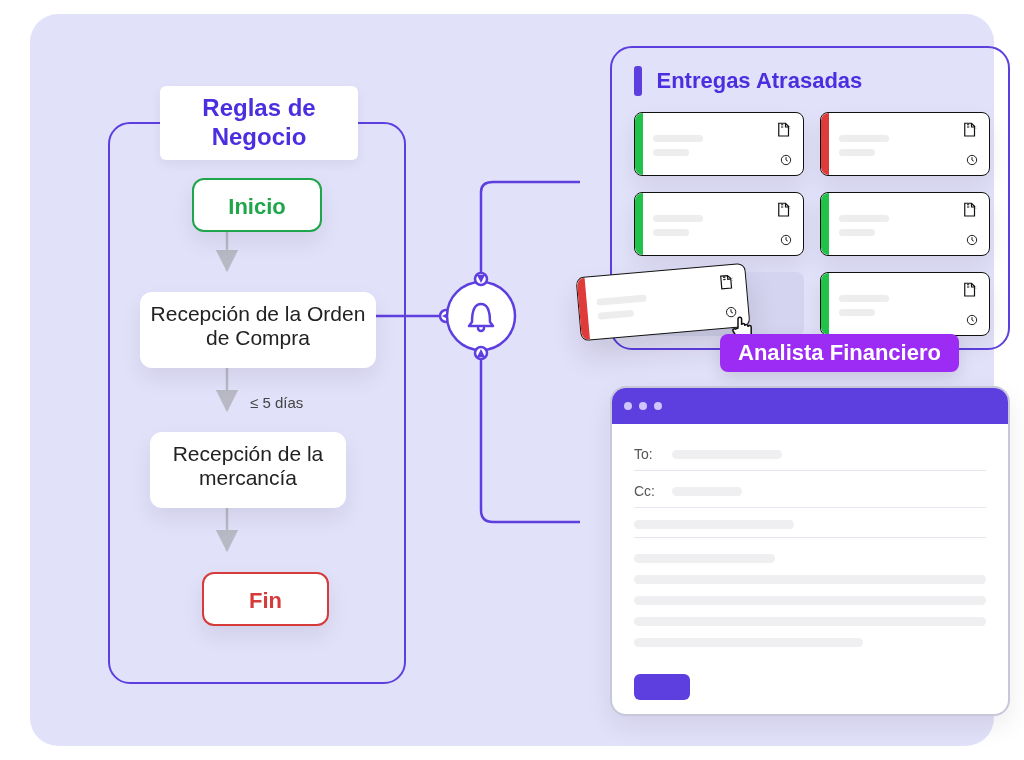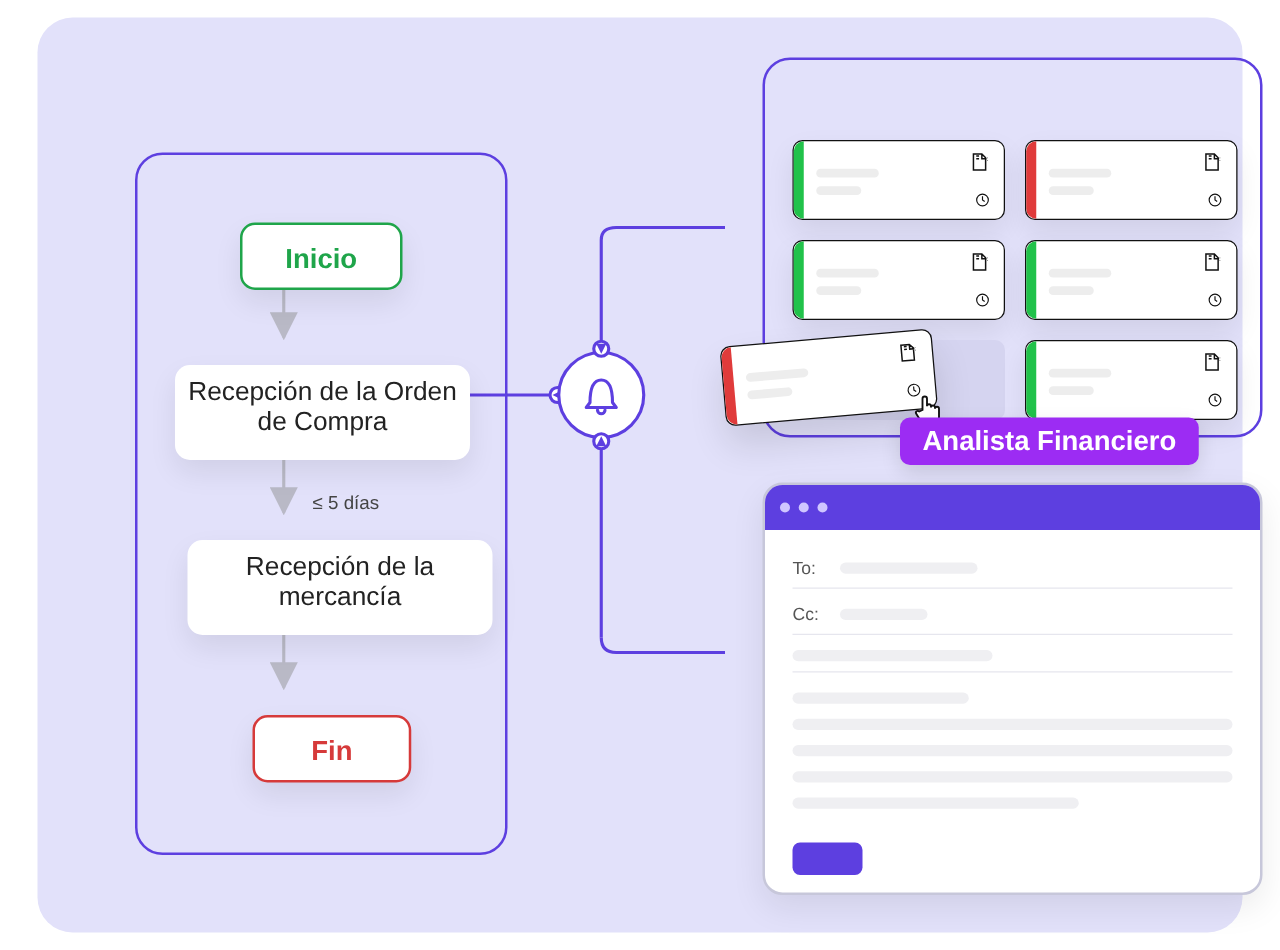--- a/index.html
+++ b/index.html
@@ -7,21 +7,21 @@
   .stage { position: relative; width: 1024px; height: 760px; margin: 0 auto; }
   .canvas { position: absolute; left: 30px; top: 14px; width: 964px; height: 732px; background: #E2E1FA; border-radius: 28px; }
   svg.overlay { position: absolute; inset: 0; width: 100%; height: 100%; }
 
   
   .rules-panel { position: absolute; left: 78px; top: 108px; width: 298px; height: 562px; border: 2px solid #5D3FE0; border-radius: 22px; }
   .rules-title { position: absolute; left: 130px; top: 72px; width: 198px; padding: 8px 6px; background: #fff; border-radius: 6px; color: #4A2EE0; font-weight: 800; font-size: 24px; line-height: 1.2; text-align: center; box-shadow: 0 4px 12px rgba(0,0,0,0.06); }
   .node { position: absolute; background: #fff; border-radius: 12px; text-align: center; box-shadow: 0 10px 22px rgba(0,0,0,0.08); font-weight: 500; }
   .node.start { left: 162px; top: 164px; width: 130px; height: 54px; line-height: 54px; border: 2px solid #1FA54A; color: #1FA54A; font-weight: 700; font-size: 22px; }
   .node.mid1 { left: 110px; top: 278px; width: 236px; height: 76px; color: #222; font-size: 21px; padding: 10px 10px; }
-  .node.mid2 { left: 120px; top: 418px; width: 244px; height: 76px; color: #222; font-size: 21px; padding: 10px 10px; }
+  .node.mid2 { left: 120px; top: 418px; width: 196px; height: 76px; color: #222; font-size: 21px; padding: 10px 10px; }
   .node.end   { left: 172px; top: 558px; width: 127px; height: 54px; line-height: 54px; border: 2px solid #D63A3A; color: #D63A3A; font-weight: 700; font-size: 22px; }
   .sla { position: absolute; left: 220px; top: 380px; color: #444; font-size: 15px; font-weight: 500; }
 
   
   .deliveries { position: absolute; left: 580px; top: 32px; width: 400px; height: 304px; border: 2px solid #5D3FE0; border-radius: 22px; }
   .deliveries-header { position: absolute; left: 22px; top: 18px; }
   .deliveries-tab { display: inline-block; width: 8px; height: 30px; background: #5D3FE0; border-radius: 3px; vertical-align: middle; margin-right: 10px; }
   .deliveries-title { display: inline-block; vertical-align: middle; color: #4A2EE0; font-weight: 800; font-size: 22px; }
   .card { position: absolute; width: 170px; height: 64px; background: #fff; border: 1.5px solid #111; border-radius: 8px; box-shadow: 0 10px 22px rgba(0,0,0,0.08); }
   .card .stripe { position: absolute; left: 0; top: 0; bottom: 0; width: 8px; border-top-left-radius: 8px; border-bottom-left-radius: 8px; }
@@ -87,28 +87,33 @@
       <polygon points="451,269 447,261 455,261" fill="#5D3FE0"></polygon>
       <path d="M451 178 Q451 168 463 168 L550 168" fill="none" stroke="#5D3FE0" stroke-width="2.5"></path>
 
       <line x1="451" y1="336" x2="451" y2="496" stroke="#5D3FE0" stroke-width="2.5"></line>
       <circle cx="451" cy="339" r="6" fill="#fff" stroke="#5D3FE0" stroke-width="2.5"></circle>
       <polygon points="451,335 447,343 455,343" fill="#5D3FE0"></polygon>
       <path d="M451 496 Q451 508 463 508 L550 508" fill="none" stroke="#5D3FE0" stroke-width="2.5"></path>
     </svg>
 
     <div class="rules-panel"></div>
+    <div class="rules-title">Reglas de Negocio</div>
 
     <div class="node start">Inicio</div>
     <div class="node mid1">Recepción de la Orden de Compra</div>
     <div class="sla">≤ 5 días</div>
     <div class="node mid2">Recepción de la mercancía</div>
     <div class="node end">Fin</div>
 
     <div class="deliveries">
+      <div class="deliveries-header">
+        <span class="deliveries-tab"></span>
+        <span class="deliveries-title">Entregas Atrasadas</span>
+      </div>
 
       <div class="card" style="left:22px; top:64px">
         <div class="stripe green"></div>
         <div class="ph1"></div>
           <div class="ph2"></div>
         <svg class="ico-lg docs" viewBox="0 0 24 24">
             <path fill="none" stroke="#111" stroke-width="1.6" d="M5 3h9l4 4v13H5z M14 3v5h5 M8 5h3 M8 8h3"></path>
             <text x="19" y="10" font-size="7" fill="#111">:</text>
           </svg>
         <svg class="ico clk" viewBox="0 0 24 24">

